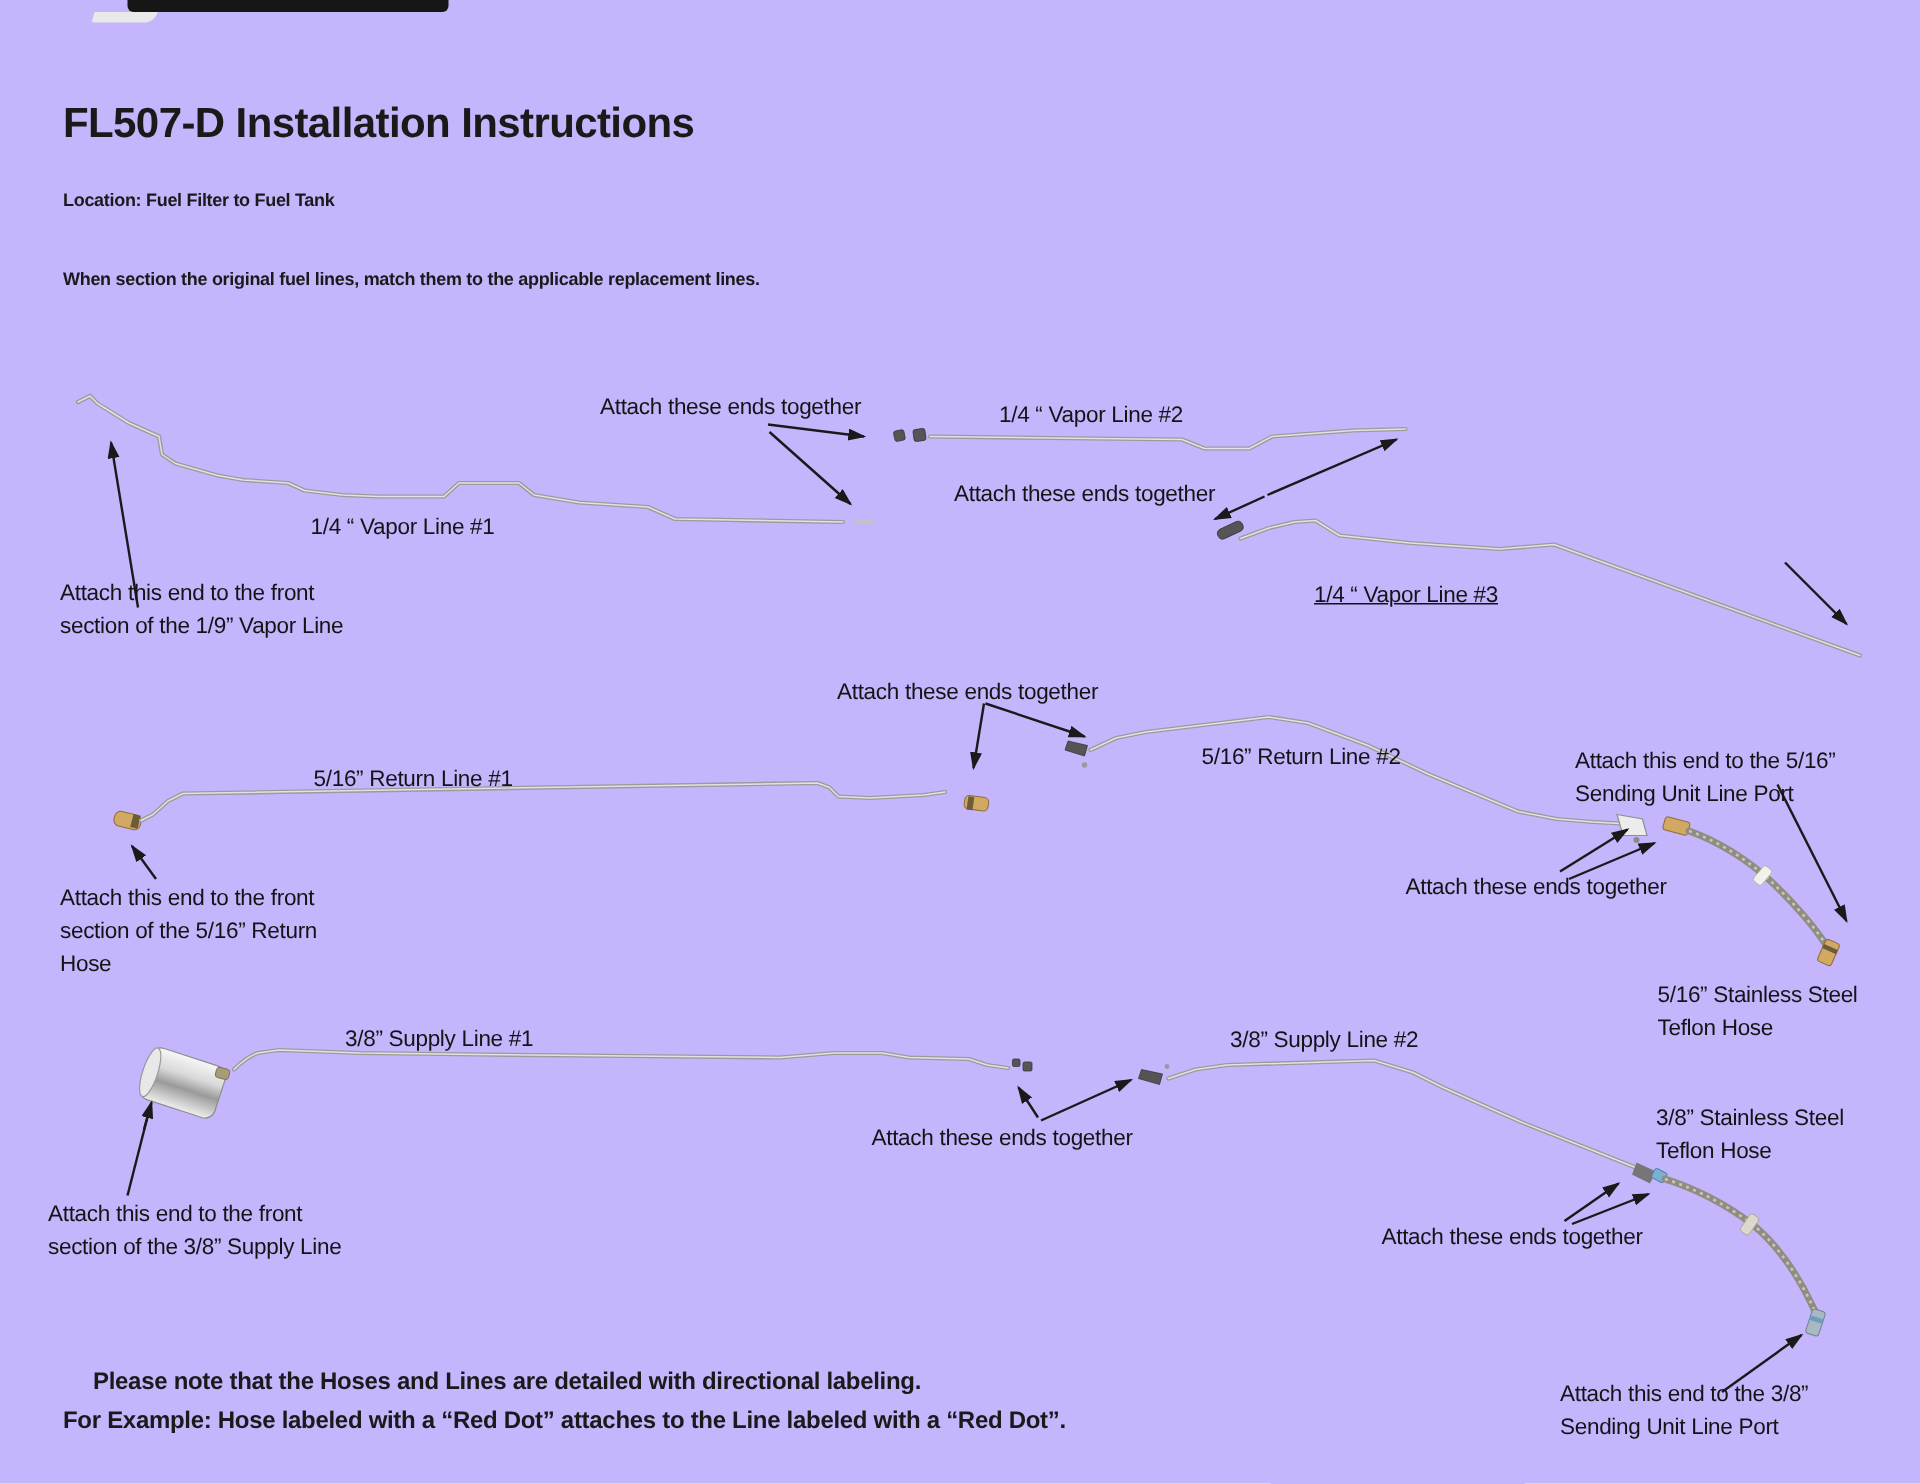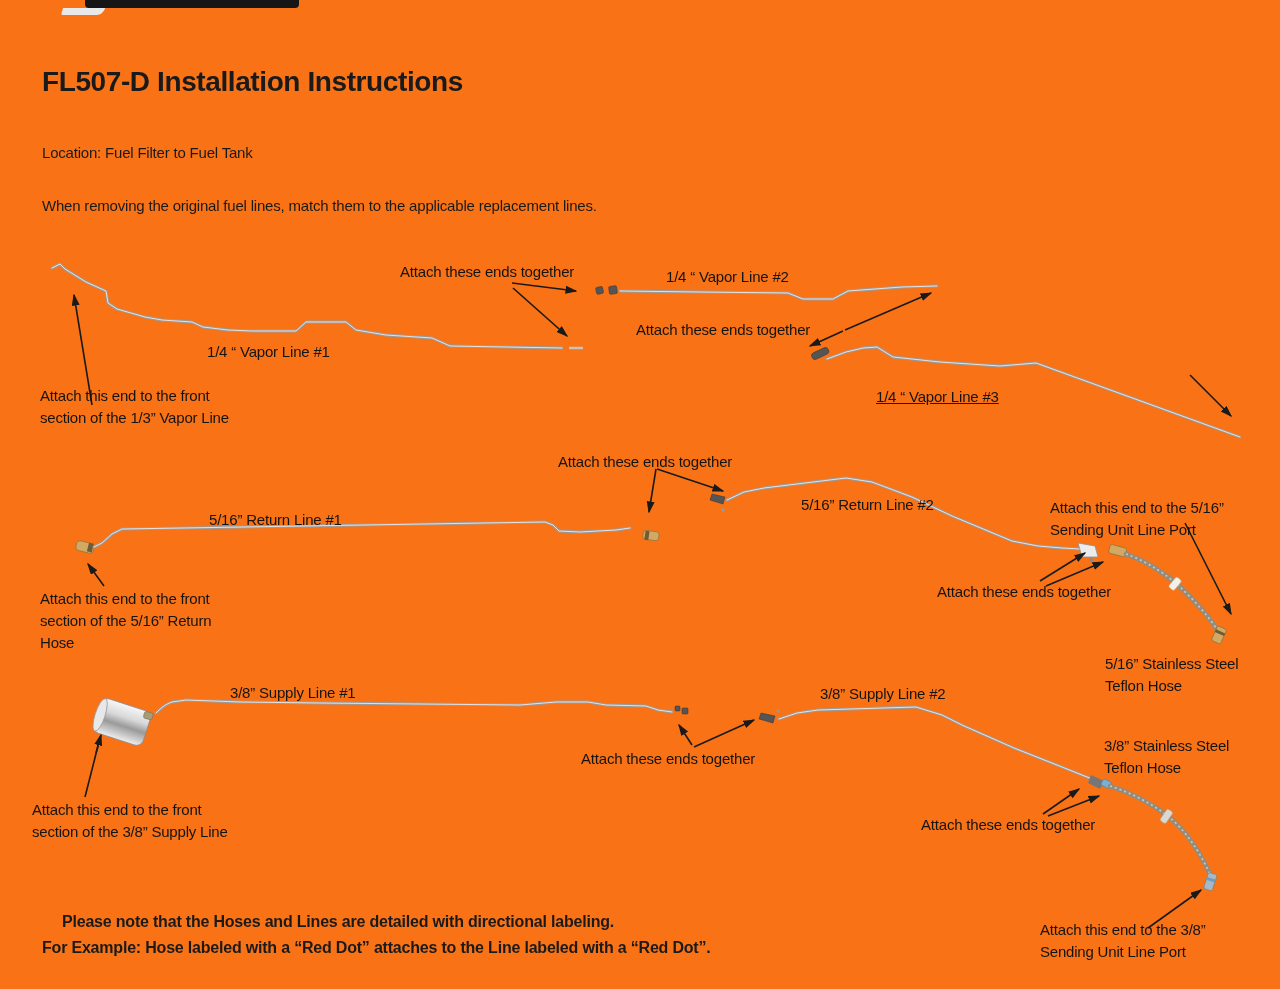--- a/index.html
+++ b/index.html
@@ -1,21 +1,21 @@
 <!DOCTYPE html>
 <html><head>
 <meta charset="utf-8">
 <style>
   html,body{margin:0;padding:0;background:#ffffff;}
   body{width:1280px;height:989px;font-family:"Liberation Sans",sans-serif;color:#1a1a1a;}
-  .sheet{position:absolute;top:0;left:0;width:1280px;height:989px;background:#f97316;overflow:hidden;}
+  .sheet{position:absolute;top:0;left:0;width:1280px;height:989px;background:#c4b5fd;overflow:hidden;}
   .topbar{position:absolute;left:85px;top:0;width:214px;height:8px;background:#161616;border-radius:0 0 4px 4px;}
   .topbar-tail{position:absolute;left:62px;top:8px;width:42px;height:7px;background:#e9e9e9;border-radius:0 0 6px 2px;transform:skewX(-18deg);}
   .title{position:absolute;left:42px;top:66px;font-size:28px;font-weight:bold;letter-spacing:-0.4px;white-space:nowrap;}
-  .subhead{position:absolute;left:42px;font-size:15px;font-weight:normal;letter-spacing:-0.2px;white-space:nowrap;margin-top:18px;}
+  .subhead{position:absolute;left:42px;font-size:12px;font-weight:bold;letter-spacing:-0.2px;white-space:nowrap;}
   .loc{top:126px;}
   .intro{top:179px;}
   .note{position:absolute;left:42px;font-size:16px;font-weight:bold;letter-spacing:-0.2px;white-space:nowrap;}
   .note1{top:913px;margin-left:20px;}
   .note2{top:939px;}
   .lbl{position:absolute;font-size:15px;line-height:22px;letter-spacing:-0.2px;white-space:nowrap;color:#141414;}
   svg.art{position:absolute;left:0;top:0;}
   .tube{fill:none;stroke:#9b9b9b;stroke-width:2.8;stroke-linecap:round;stroke-linejoin:round;}
   .tube-hi{fill:none;stroke:#e2e2e2;stroke-width:1;stroke-linecap:round;stroke-linejoin:round;}
   .tick{fill:none;stroke:#c4c4c4;stroke-width:2.4;stroke-linecap:round;}
@@ -29,21 +29,21 @@
 </head>
 <body>
 
 <div class="sheet">
 
   <div class="topbar"></div>
   <div class="topbar-tail"></div>
 
   <div class="title">FL507-D Installation Instructions</div>
   <div class="subhead loc">Location: Fuel Filter to Fuel Tank</div>
-  <div class="subhead intro">When removing the original fuel lines, match them to the applicable replacement lines.</div>
+  <div class="subhead intro">When section the original fuel lines, match them to the applicable replacement lines.</div>
 
   <svg class="art" width="1280" height="989" viewBox="0 0 1280 989">
     <defs>
       <marker id="ah" markerWidth="12" markerHeight="9" refX="10.5" refY="4" orient="auto" markerUnits="userSpaceOnUse">
         <path d="M0,0 L12,4 L0,8 Z" fill="#1a1a1a"></path>
       </marker>
       <linearGradient id="silver" x1="0" y1="0" x2="0" y2="1">
         <stop offset="0" stop-color="#f7f7f7"></stop>
           <stop offset="0.35" stop-color="#d8d8d8"></stop>
         <stop offset="0.6" stop-color="#9a9a9a"></stop>
@@ -157,21 +157,21 @@
 
   <div class="lbl" style="left:400px;top:261px;">Attach these ends together</div>
   <div class="lbl" style="left:207px;top:341px;">1/4 “ Vapor Line #1</div>
   <div class="lbl" style="left:666px;top:266px;">1/4 “ Vapor Line #2</div>
   <div class="lbl" style="left:636px;top:319px;">Attach these ends together</div>
   <div class="lbl" style="left:876px;top:386px;text-decoration:underline;">1/4 “ Vapor Line #3</div>
 
 
   <div class="lbl" style="left:40px;top:385px;">
     <div>Attach this end  to the front</div>
-    <div>section of the 1/3” Vapor Line</div>
+    <div>section of the 1/9” Vapor Line</div>
   </div>
 
   <div class="lbl" style="left:558px;top:451px;">Attach these ends together</div>
   <div class="lbl" style="left:209px;top:509px;">5/16” Return Line #1</div>
   <div class="lbl" style="left:801px;top:494px;">5/16” Return Line #2</div>
 
   <div class="lbl" style="left:40px;top:588px;">
     <div>Attach this end to the front</div>
     <div>section of the 5/16” Return</div>
     <div>Hose</div>

